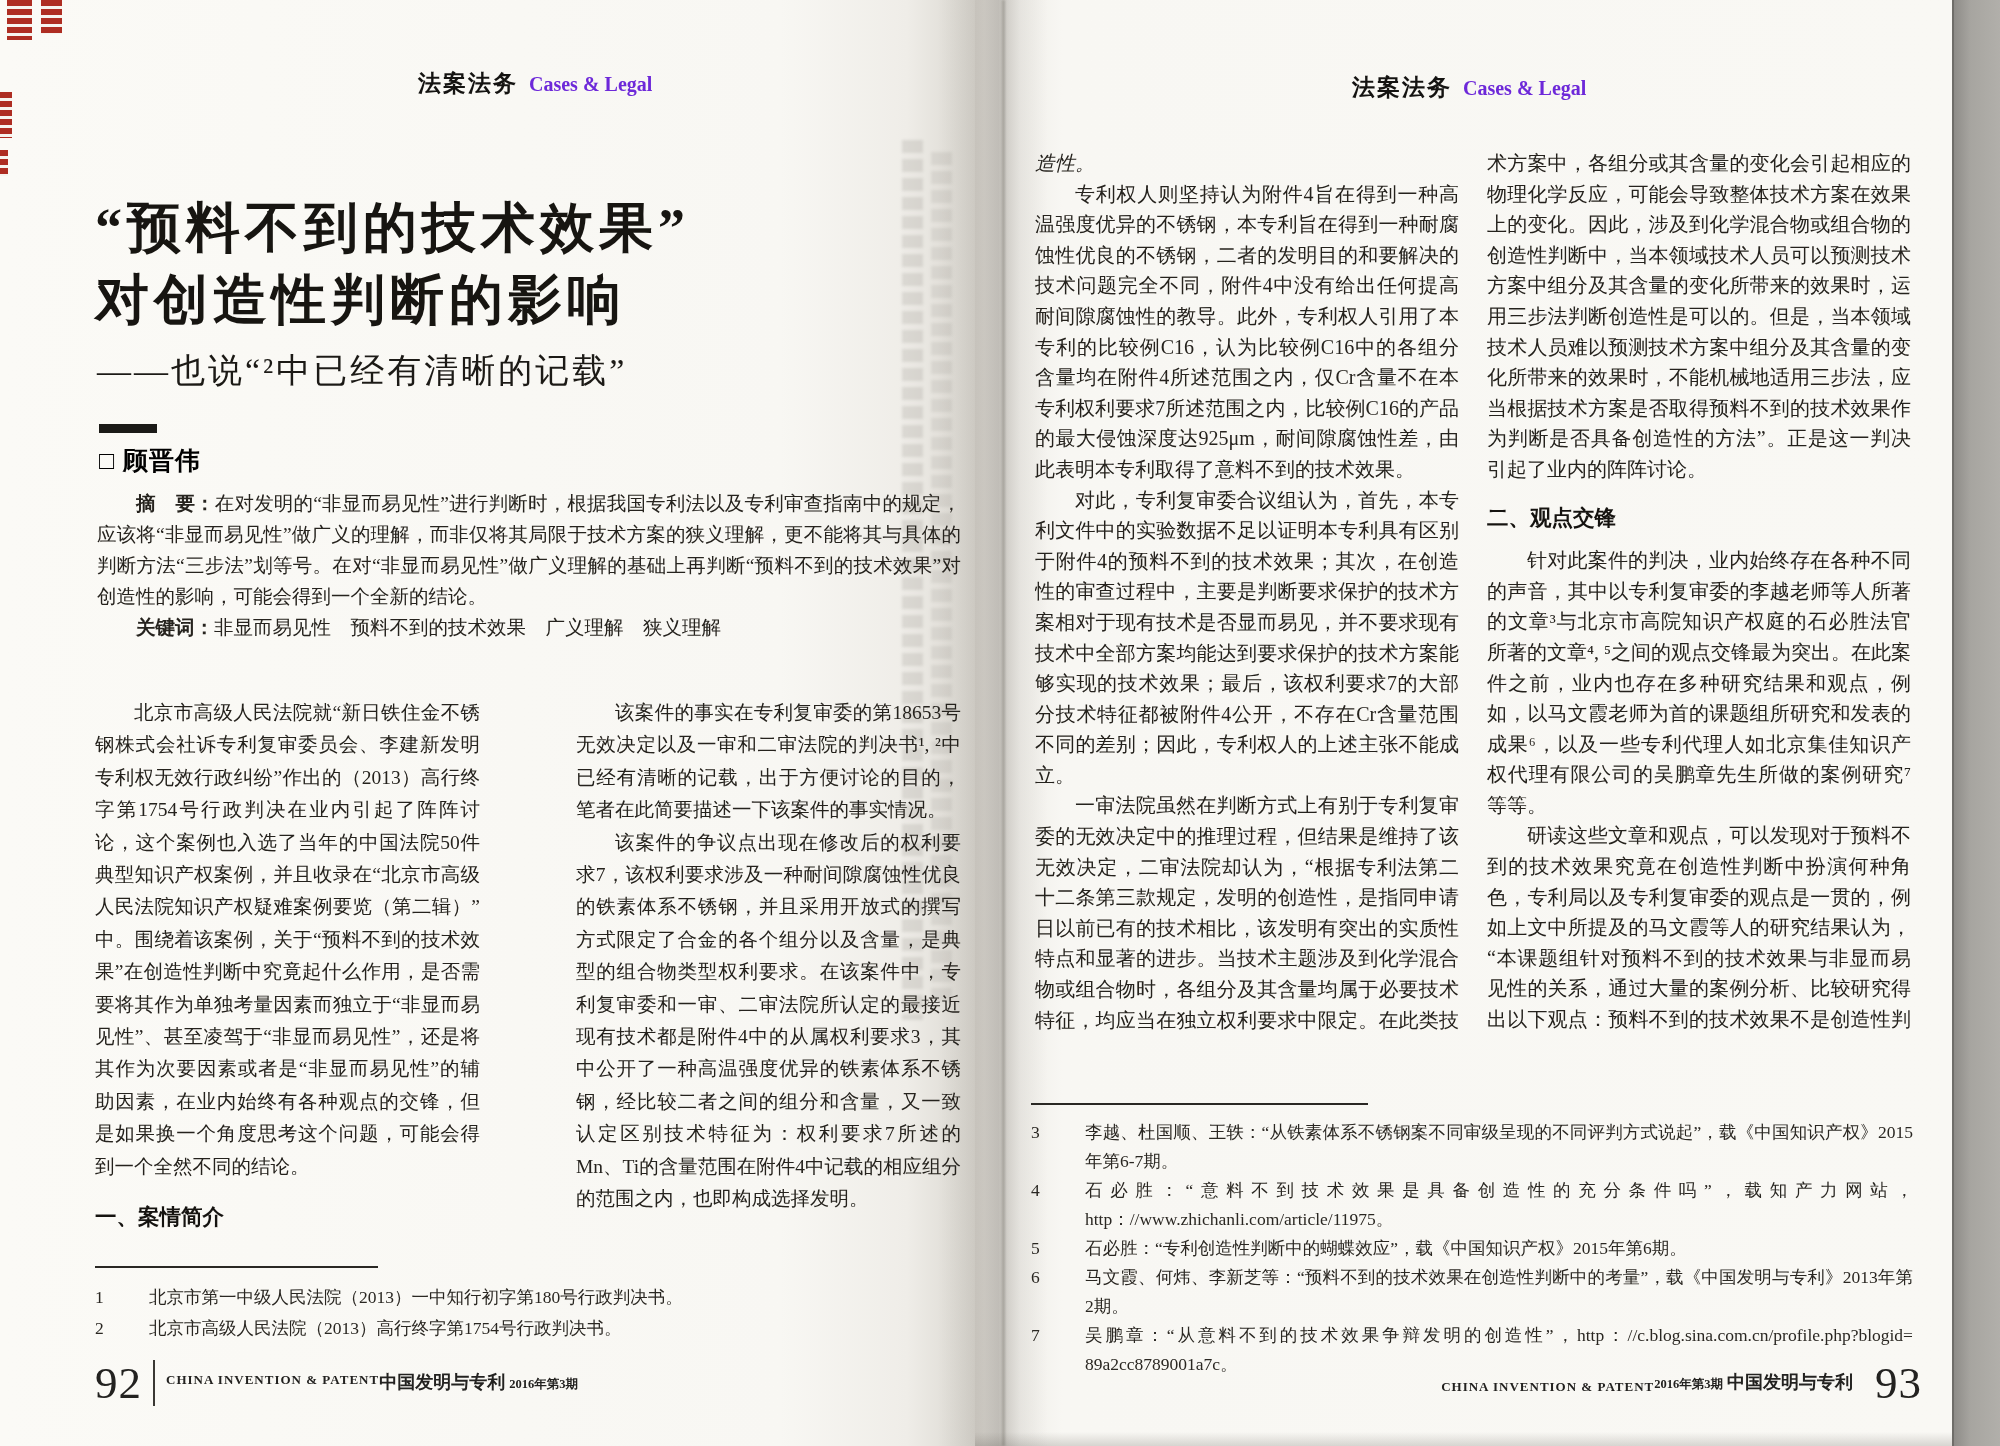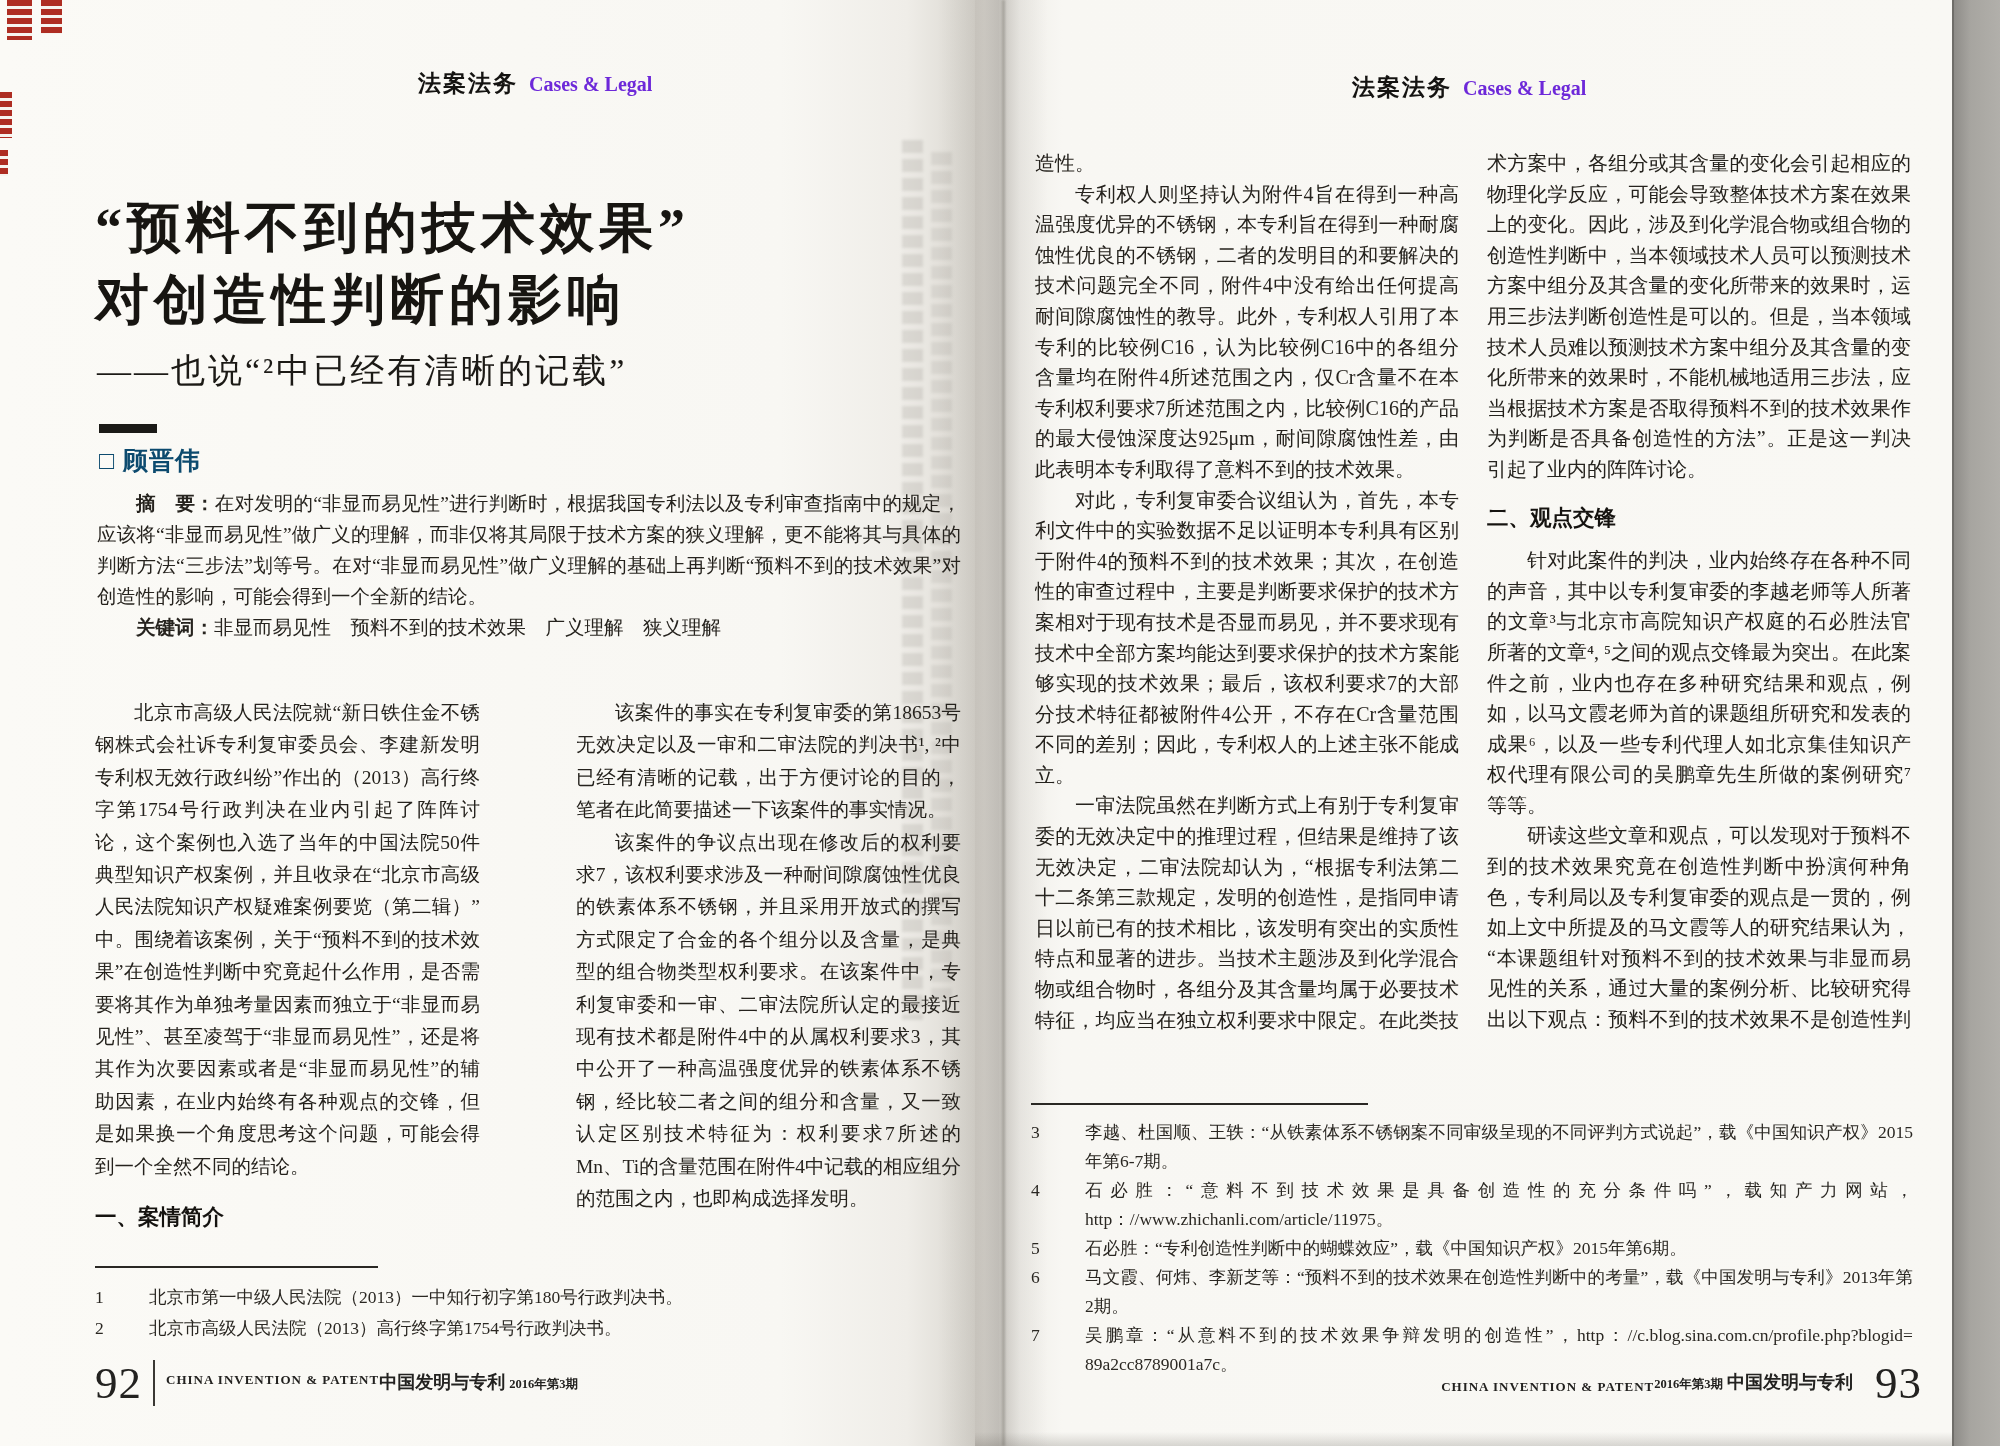--- a/index.html
+++ b/index.html
@@ -51,37 +51,37 @@
   .running-head{position:absolute;top:68px;white-space:nowrap;}
   .running-head .cn{font-family:"Liberation Sans","DejaVu Sans",sans-serif;font-weight:700;font-size:23px;letter-spacing:2px;color:#141311;text-align:right;}
   .running-head .en{font-family:"Liberation Serif","DejaVu Serif",serif;font-weight:700;font-size:20px;margin-left:7px;color:#6d28d9;}
   .rh-left{left:418px;}
   .rh-right{left:1352px;top:72px;}
 
   
   .article-title{position:absolute;left:95px;top:192px;font-weight:700;font-size:54px;line-height:72px;letter-spacing:5px;color:#171511;white-space:nowrap;}
   .article-subtitle{position:absolute;left:97px;top:348px;font-size:34px;letter-spacing:3px;color:#1c1a16;white-space:nowrap;}
   .author-bar{position:absolute;left:99px;top:424px;width:58px;height:9px;background:#1b1a17;}
-  .author{position:absolute;left:99px;top:444px;font-family:"Liberation Sans","DejaVu Sans",sans-serif;font-weight:700;font-size:25px;letter-spacing:1px;color:#0c4a6e;}
+  .author{position:absolute;left:99px;top:444px;font-family:"Liberation Sans","DejaVu Sans",sans-serif;font-weight:700;font-size:25px;letter-spacing:1px;color:#000000;}
 
   
   .abstract{position:absolute;left:97px;top:488px;width:864px;font-size:19.5px;line-height:31px;text-align:justify;color:#26231e;}
   .abstract p{margin:0;text-indent:2em;}
   .abstract .lbl{font-family:"Liberation Sans","DejaVu Sans",sans-serif;font-weight:700;}
 
   
   .body-cols{
     position:absolute;text-align:justify;overflow:hidden;
     column-fill:auto;color:#25221d;
   }
   .body-left{left:95px;top:697px;width:866px;height:556px;column-count:2;column-gap:96px;font-size:19.5px;line-height:32.4px;}
   .body-right{left:1035px;top:148px;width:876px;height:914px;column-count:2;column-gap:28px;font-size:20px;line-height:30.6px;}
   .blk{margin:0;}
   .blk-p{text-indent:2em;}
-  .blk-pc{text-indent:0;}
+  .blk-pc{text-indent:0;font-style:italic;}
   .blk-h{font-family:"Liberation Sans","DejaVu Sans",sans-serif;font-weight:700;font-size:21.5px;margin:18px 0 12px;text-indent:0;color:#151310;}
 
   
   .fn-rule{position:absolute;height:2px;background:#2a2824;}
   .fn-rule-left{left:95px;top:1266px;width:283px;}
   .fn-rule-right{left:1031px;top:1103px;width:337px;}
   .footnotes{position:absolute;font-size:17.5px;color:#2a2722;}
   .fn-left{left:95px;top:1282px;width:650px;line-height:31px;}
   .fn-right{left:1031px;top:1118px;width:882px;line-height:29px;text-align:justify;}
   .fn-row{display:flex;}

